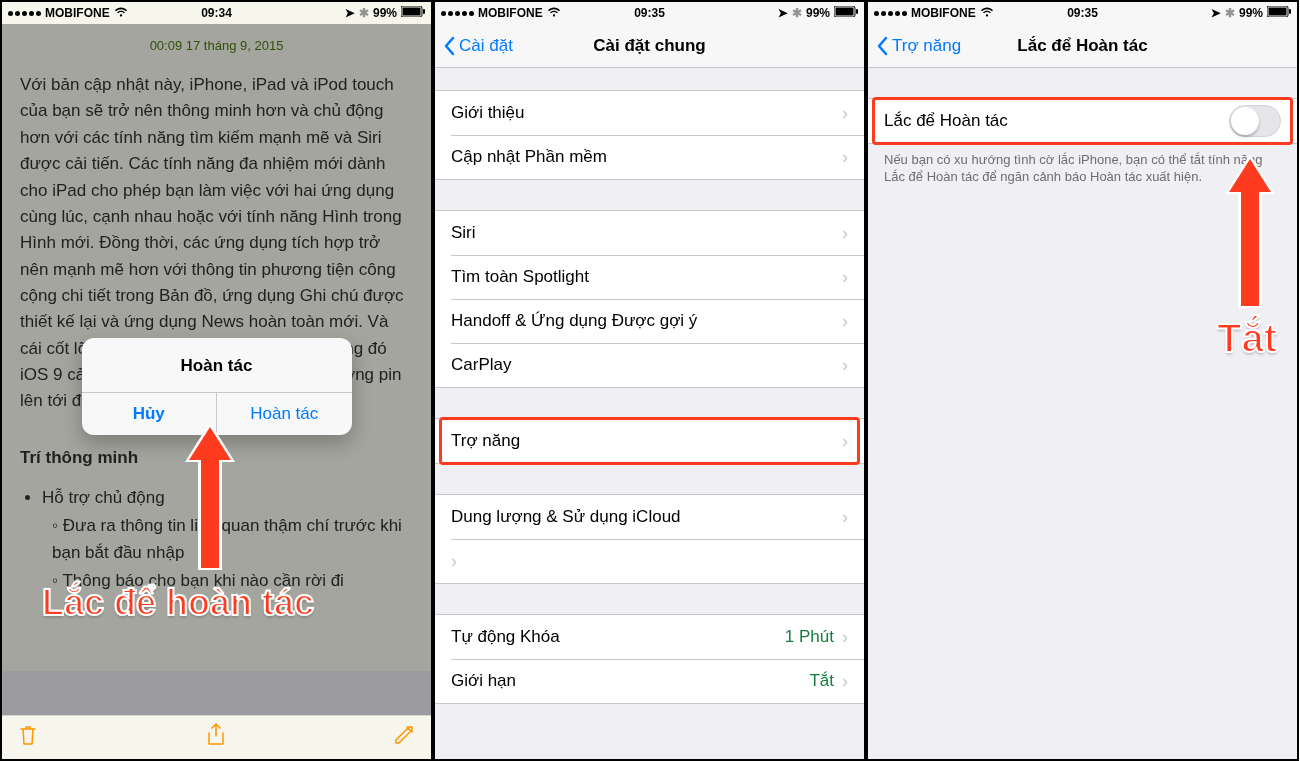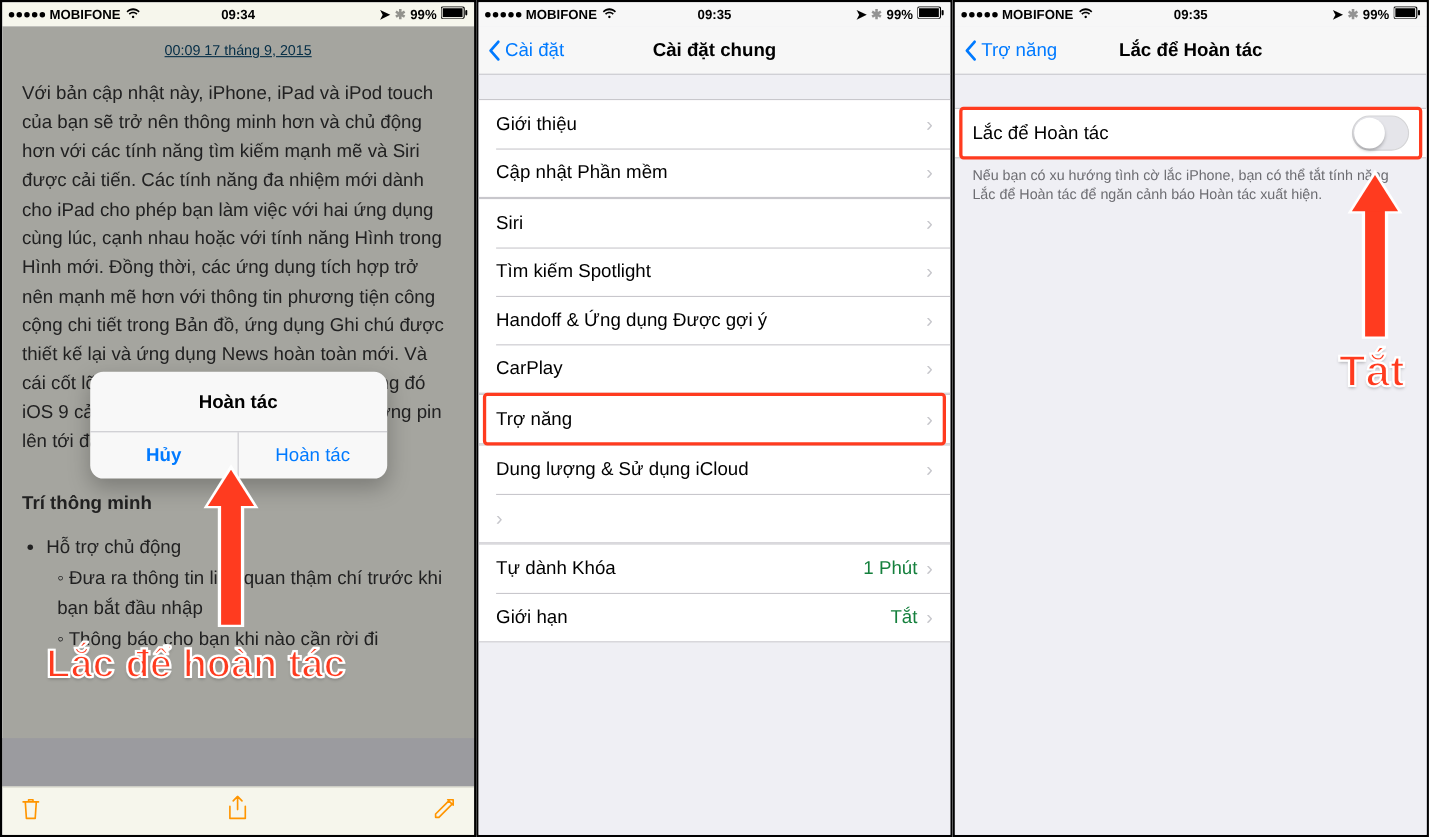--- a/index.html
+++ b/index.html
@@ -76,21 +76,21 @@
   .notes-body {
     background: #fdfdf5;
     height: calc(100% - 66px - 44px);
     overflow: hidden;
     padding: 12px 18px;
     font-size: 17px;
     line-height: 1.55;
     color: #333;
     position: relative;
   }
-  .notes-date { text-align: center; color: #0c4a6e; font-size: 13px; margin-bottom: 16px; text-decoration: underline; }
+  .notes-date { text-align: center; color: #4d7c0f; font-size: 13px; margin-bottom: 16px; }
   .notes-heading { font-weight: 600; margin-top: 30px; margin-bottom: 14px; }
   .notes-body ul { list-style: disc; margin-left: 22px; }
   .notes-body li { margin-bottom: 2px; }
   .notes-body li.sub { list-style: none; margin-left: 10px; }
   .notes-body li.sub::before { content: "◦ "; }
   .notes-toolbar {
     position: absolute; bottom: 0; left: 0; right: 0;
     height: 44px; background: #f6f6ec;
     border-top: 1px solid #d4d4c8;
     display: flex; align-items: center; justify-content: space-between;
@@ -115,21 +115,21 @@
   }
   .alert-buttons { display: flex; border-top: 1px solid #c8c7cc; }
   .alert-btn {
     flex: 1; text-align: center; padding: 11px 16px;
     color: #007aff; font-size: 17px;
   }
   .alert-btn:first-child { border-right: 1px solid #c8c7cc; font-weight: 600; }
 
   
   .settings-body { background: #efeff4; height: calc(100% - 66px); overflow: hidden; }
-  .group { background: #fff; border-top: 1px solid #c8c7cc; border-bottom: 1px solid #c8c7cc; }
+  .group { margin-top: 30px; background: #fff; border-top: 1px solid #c8c7cc; border-bottom: 1px solid #c8c7cc; }
   .group:first-child { margin-top: 22px; }
   .row {
     display: flex; align-items: center; justify-content: space-between;
     height: 44px; padding: 0 16px; font-size: 17px;
     position: relative;
   }
   .row + .row::before {
     content: ""; position: absolute; top: 0; left: 16px; right: 0;
     height: 1px; background: #c8c7cc;
   }
@@ -311,21 +311,21 @@
         </div>
     </div>
     <div class="group">
       <div class="row">
           <span>Siri</span>
           <span class="right">
             <span class="chevron-right">›</span>
           </span>
         </div>
       <div class="row">
-          <span>Tìm kiếm Spotlight</span>
+          <span>Tìm toàn Spotlight</span>
           <span class="right">
             <span class="chevron-right">›</span>
           </span>
         </div>
       <div class="row">
           <span>Handoff &amp; Ứng dụng Được gợi ý</span>
           <span class="right">
             <span class="chevron-right">›</span>
           </span>
         </div>
@@ -353,21 +353,21 @@
           </span>
         </div>
       <div class="row">
           <span class="right">
             <span class="chevron-right">›</span>
           </span>
         </div>
     </div>
     <div class="group">
       <div class="row">
-          <span>Tự dành Khóa</span>
+          <span>Tự động Khóa</span>
           <span class="right">
             <span class="row-detail">1 Phút</span>
             <span class="chevron-right">›</span>
           </span>
         </div>
       <div class="row">
           <span>Giới hạn</span>
           <span class="right">
             <span class="row-detail">Tắt</span>
             <span class="chevron-right">›</span>

